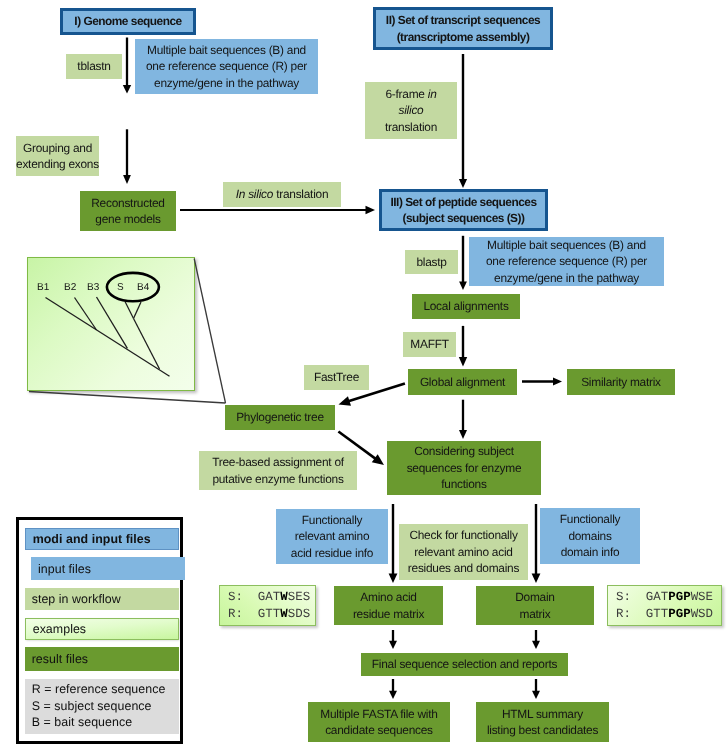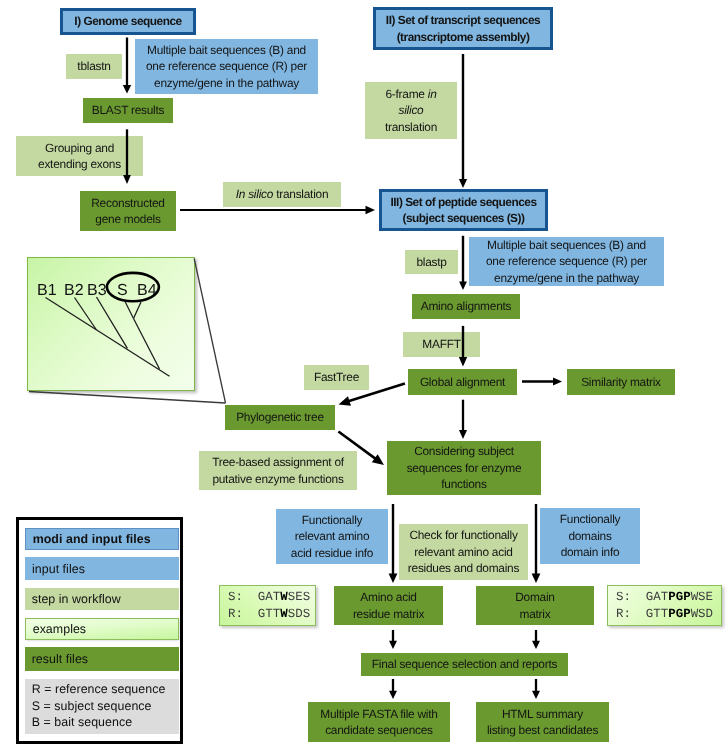--- a/index.html
+++ b/index.html
@@ -33,21 +33,21 @@
   .lg-step{background:#C3D9A1;}
   .lg-ex{background:linear-gradient(175deg,#F2FEE6 0%,#E2FCCC 45%,#C8F69F 100%);
          border:1px solid #8CBE5E;box-shadow:1.4px 1.4px 2.2px rgba(0,0,0,0.22);}
   .lg-res{background:#6A9A2F;}
   .lg-defs{background:#DCDCDC;align-items:flex-start;padding-top:2px;
            flex-direction:column;line-height:16.4px;justify-content:flex-start;}
   .lg-defs .t{display:block;}
   #treepanel{position:absolute;box-sizing:border-box;
              background:linear-gradient(135deg,#C8F4A6 0%,#DCFAC4 35%,#EDFDDE 70%,#F3FEEB 100%);
              border:1px solid #7FBA45;box-shadow:2px 2px 3px rgba(0,0,0,0.26);}
-  .treelabel{position:absolute;font-size:16px;color:#111;}
+  .treelabel{position:absolute;font-size:10px;color:#111;}
 </style>
 </head>
 <body>
 
 <div id="stage">
 <div id="treepanel" style="left:27px;top:257px;width:168px;height:134px;"></div>
 <div class="node k-header" style="left:60px;top:8px;width:136px;height:27px;">
       <div class="lbl">
 <span class="t">I) Genome sequence</span>
 </div>
@@ -63,26 +63,21 @@
 <span class="t">tblastn</span>
 </div>
     </div>
 <div class="node k-input" style="left:135px;top:39px;width:183px;height:55px;">
       <div class="lbl">
 <span class="t">Multiple bait sequences (B) and</span>
 <span class="t">one reference sequence (R) per</span>
 <span class="t">enzyme/gene in the pathway</span>
 </div>
     </div>
-<div class="node k-result" style="left:83px;top:98px;width:90px;height:25px;">
-      <div class="lbl">
-<span class="t">BLAST results</span>
-</div>
-    </div>
-<div class="node k-step" style="left:16px;top:136px;width:127px;height:40px;">
+<div class="node k-step" style="left:16px;top:136px;width:83px;height:40px;">
       <div class="lbl">
 <span class="t">Grouping and</span>
 <span class="t">extending exons</span>
 </div>
     </div>
 <div class="node k-result" style="left:80px;top:191px;width:96px;height:40px;">
       <div class="lbl">
 <span class="t">Reconstructed</span>
 <span class="t">gene models</span>
 </div>
@@ -112,24 +107,24 @@
     </div>
 <div class="node k-input" style="left:469px;top:237px;width:195px;height:49px;">
       <div class="lbl">
 <span class="t">Multiple bait sequences (B) and</span>
 <span class="t">one reference sequence (R) per</span>
 <span class="t">enzyme/gene in the pathway</span>
 </div>
     </div>
 <div class="node k-result" style="left:412px;top:294px;width:108px;height:25px;">
       <div class="lbl">
-<span class="t">Amino alignments</span>
-</div>
-    </div>
-<div class="node k-step" style="left:403px;top:332px;width:77px;height:25px;">
+<span class="t">Local alignments</span>
+</div>
+    </div>
+<div class="node k-step" style="left:403px;top:332px;width:53px;height:25px;">
       <div class="lbl">
 <span class="t">MAFFT</span>
 </div>
     </div>
 <div class="node k-result" style="left:408px;top:369px;width:109px;height:26px;">
       <div class="lbl">
 <span class="t">Global alignment</span>
 </div>
     </div>
 <div class="node k-result" style="left:567px;top:369px;width:108px;height:26px;">
@@ -209,21 +204,21 @@
 <span class="t">HTML summary</span>
 <span class="t">listing best candidates</span>
 </div>
     </div>
 <div class="node k-example" style="left:219px;top:585px;width:97px;height:41px;background:linear-gradient(38deg,#C7F59C 0%,#D9FAB4 40%,#F2FEE6 100%);"><div class="lbl"><span class="t">S:  GAT<b>W</b>SES</span><span class="t">R:  GTT<b>W</b>SDS</span></div></div>
 <div class="node k-example" style="left:607px;top:585px;width:115px;height:41px;background:linear-gradient(315deg,#C7F59C 0%,#D9FAB4 40%,#F2FEE6 100%);"><div class="lbl"><span class="t">S:  GAT<b>PGP</b>WSE</span><span class="t">R:  GTT<b>PGP</b>WSD</span></div></div>
 <div id="legend" style="left:16px;top:517px;width:167px;height:227px;">
 <div class="lgrow lg-modi" style="left:5.7px;top:7.8px;width:154.4px;height:22.3px;">
         <span class="t">modi and input files</span>
       </div>
-<div class="lgrow lg-in" style="left:6px;top:37.0px;width:154.4px;height:23.0px;">
+<div class="lgrow lg-in" style="left:12px;top:37.0px;width:154.4px;height:23.0px;">
         <span class="t">input files</span>
       </div>
 <div class="lgrow lg-step" style="left:5.7px;top:68.1px;width:154.4px;height:21.8px;">
         <span class="t">step in workflow</span>
       </div>
 <div class="lgrow lg-ex" style="left:5.7px;top:98.1px;width:154.4px;height:21.6px;">
         <span class="t">examples</span>
       </div>
 <div class="lgrow lg-res" style="left:5.7px;top:127.3px;width:154.4px;height:24.0px;">
         <span class="t">result files</span>

